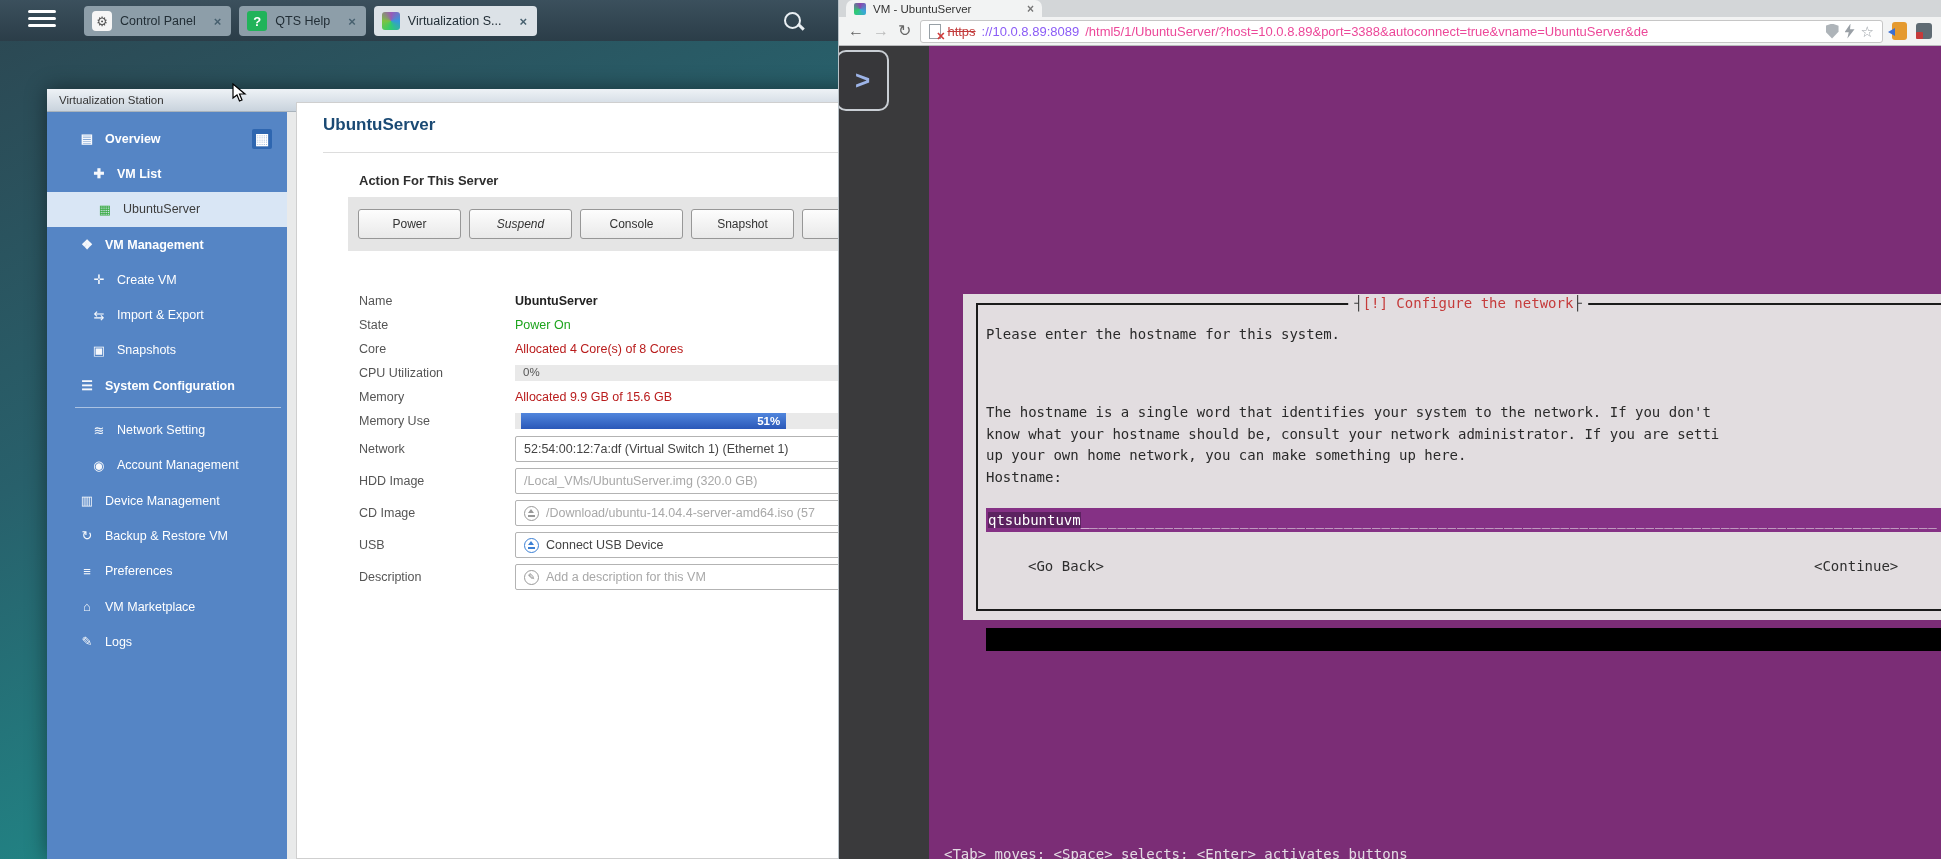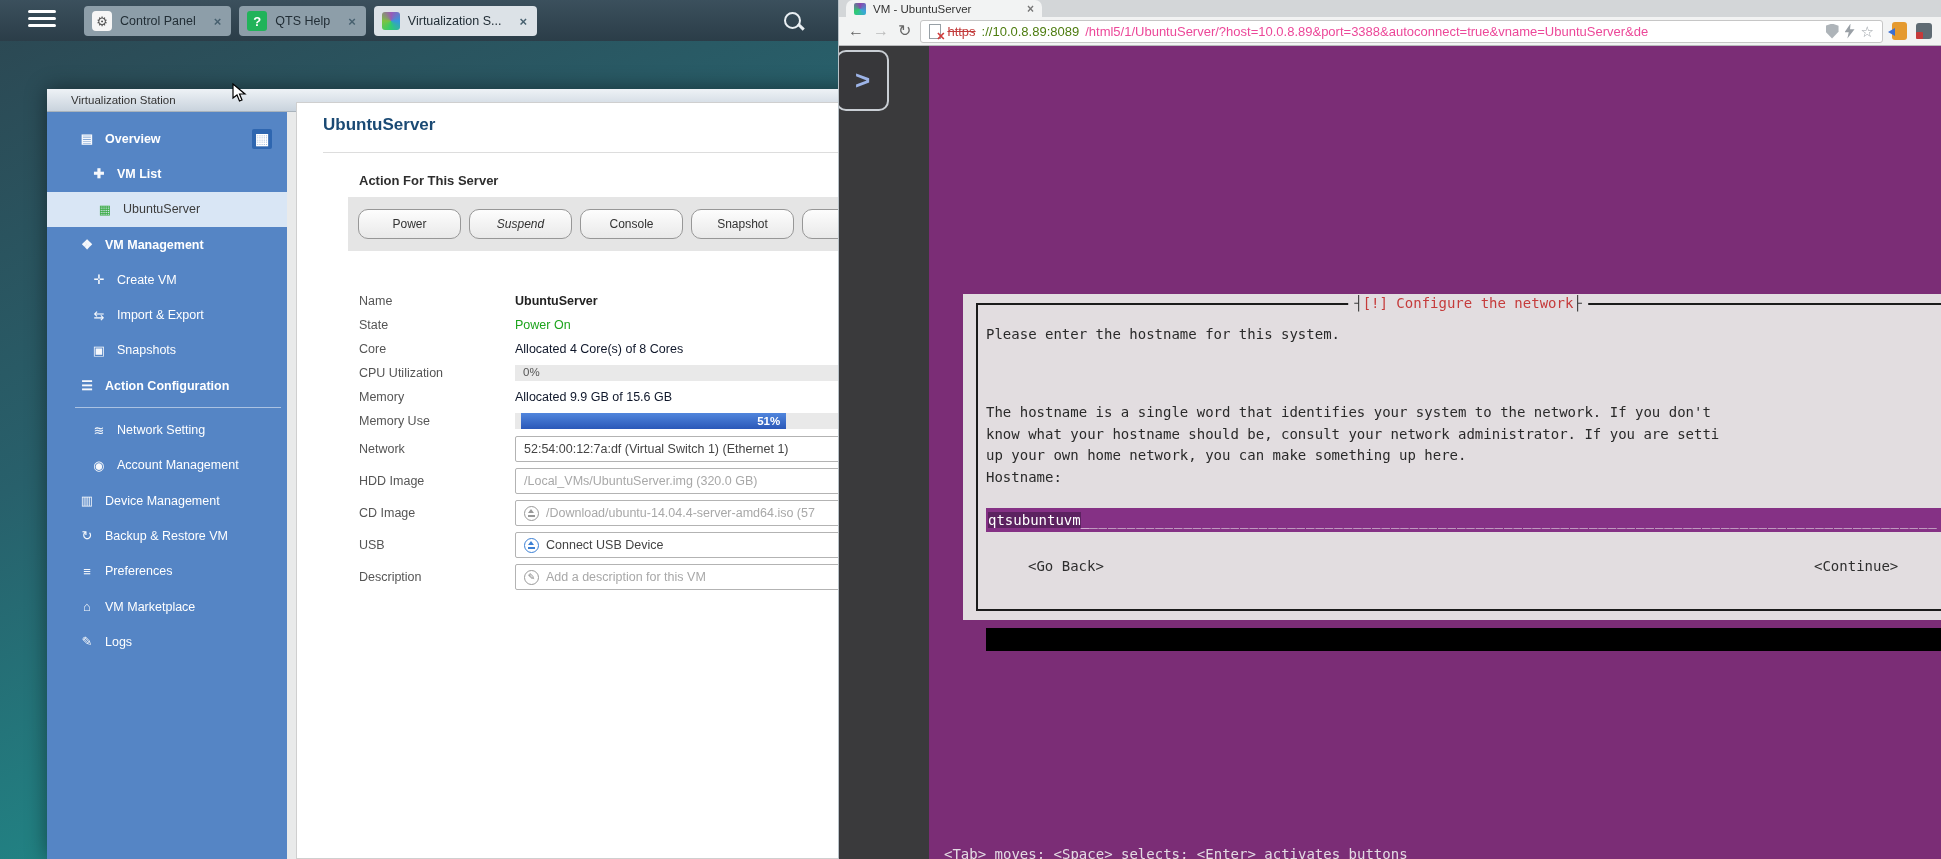--- a/index.html
+++ b/index.html
@@ -21,47 +21,47 @@
   .ibox.gear{background:#f6f6f6;color:#555;font-size:13px;}
   .ibox.help{background:#21b35a;color:#fff;font-weight:bold;font-size:13px;border-radius:3px;}
   .ibox.virt{background:conic-gradient(#9b59b6,#3498db,#2ecc71,#7cc340,#9b59b6);border-radius:3px;width:18px;height:18px;}
   .qts-search{position:absolute;left:784px;top:12px;width:13px;height:13px;border:2px solid #e9eff3;border-radius:50%;}
   .qts-search::after{content:"";position:absolute;left:11px;top:11px;width:2.5px;height:8px;background:#e9eff3;transform:rotate(-45deg);transform-origin:top left;}
 
   
   .vs-window{position:absolute;left:47px;top:89px;width:1053px;height:770px;background:#e9eaea;
     box-shadow:0 0 20px rgba(0,0,0,.45);}
   .vs-titlebar{height:22px;background:linear-gradient(#eef2f6,#c9d3dd);border-bottom:1px solid #a9b3bc;
-    color:#333;font-size:11.5px;line-height:22px;padding-left:24px;}
+    color:#333;font-size:11.5px;line-height:22px;padding-left:12px;}
   .vs-sidebar{position:absolute;left:0;top:23px;width:240px;bottom:0;background:#5585c5;padding-top:9px;box-sizing:border-box;}
   .vs-item{position:relative;height:35.3px;display:flex;align-items:center;color:#fff;font-size:12.5px;cursor:pointer;}
   .vs-item.lv1{padding-left:30px;}
   .vs-item.lv2{padding-left:42px;}
   .vs-item.lv3{padding-left:48px;}
   .vs-item.bold{font-weight:bold;}
   .vs-item .ic{width:20px;text-align:center;margin-right:8px;font-size:13px;opacity:.95;}
   .vs-item.selected{background:#d9e6f5;color:#3c3c3c;}
   .vs-item.selected .ic{color:#35a93c;opacity:1;}
   .vs-sep{height:1px;background:rgba(255,255,255,.5);margin:4px 0 4px 28px;width:206px;}
   .dash-ic{position:absolute;right:15px;top:50%;transform:translateY(-50%);width:20px;height:20px;
     background:#2e66b0;color:#fff;font-size:15px;line-height:20px;text-align:center;border-radius:2px;cursor:pointer;}
 
   .vs-card{position:absolute;left:249px;top:13px;right:0;bottom:0;background:#fff;border:1px solid #cfcfcf;border-right:none;}
   .vm-title{position:absolute;left:26px;top:12px;font-size:17px;font-weight:bold;color:#1b4a74;}
   .card-divider{position:absolute;left:26px;top:49px;right:0;height:1px;background:#ddd;}
   .section-title{position:absolute;left:62px;top:70px;font-size:13px;font-weight:bold;color:#2e2e2e;}
   .action-band{position:absolute;left:51px;top:94px;right:0;height:54px;background:#e5e5e5;}
   .a-btn{position:absolute;top:12px;width:103px;height:30px;background:linear-gradient(#fdfdfd,#e9e9e9);
-    border:1px solid #979797;border-radius:10px;font-size:12px;color:#333;font-family:"Liberation Sans",sans-serif;
+    border:1px solid #979797;border-radius:3px;font-size:12px;color:#333;font-family:"Liberation Sans",sans-serif;
     display:flex;align-items:center;justify-content:center;cursor:pointer;box-sizing:border-box;}
   .details{position:absolute;left:62px;top:186px;right:0;}
   .d-row{display:flex;align-items:center;height:24px;}
   .d-row.inp{height:32px;}
   .d-label{width:156px;color:#555;font-size:12.5px;flex:0 0 auto;}
-  .d-val{font-size:12.5px;color:#0f172a;}
+  .d-val{font-size:12.5px;color:#b91c1c;}
   .d-val.bold{font-weight:bold;color:#222;}
   .pbar{width:520px;height:16px;background:#e9e9e9;position:relative;overflow:hidden;}
   .pbar .zero{position:absolute;left:8px;top:1px;font-size:11.5px;color:#555;}
   .pfill{height:100%;background:linear-gradient(#5186dd,#2a58b8);display:flex;align-items:center;justify-content:flex-end;margin-left:6px;}
   .pfill span{color:#fff;font-size:11.5px;font-weight:bold;padding-right:6px;}
   .d-input{width:520px;height:26px;border:1px solid #b3b3b3;border-radius:2px;background:#fff;
     display:flex;align-items:center;padding:0 8px;gap:7px;font-size:12.5px;color:#444;box-sizing:border-box;}
   .d-input.muted{color:#a8a8a8;}
   .eject{width:15px;height:15px;border:1px solid #999;border-radius:50%;position:relative;flex:0 0 auto;box-sizing:border-box;}
   .eject::before{content:"";position:absolute;left:3px;top:2.5px;border-left:3.5px solid transparent;border-right:3.5px solid transparent;border-bottom:4px solid #999;}
@@ -81,21 +81,21 @@
   .b-tab .close{color:#777;font-size:12px;font-weight:bold;}
   .toolbar{position:absolute;left:0;top:17px;width:100%;height:29px;background:#f2f3f3;border-bottom:1px solid #b9babc;
     display:flex;align-items:center;padding:0 9px;gap:9px;box-sizing:border-box;}
   .nav{font-size:16px;color:#666;cursor:pointer;line-height:1;}
   .nav.fwd{color:#bbb;}
   .urlbar{height:23px;background:#fff;border:1px solid #c6c6c6;border-radius:3px;display:flex;align-items:center;
     padding:0 8px;gap:6px;font-size:13px;flex:1;min-width:0;box-sizing:border-box;cursor:text;}
   .page-ico{width:10px;height:13px;border:1px solid #98a0a6;background:#fff;position:relative;flex:0 0 auto;}
   .page-ico .px{position:absolute;right:-5px;bottom:-5px;color:#d03c3c;font-weight:bold;font-size:11px;}
   .scheme{color:#c23b3b;text-decoration:line-through;flex:0 0 auto;}
-  .u-host{color:#4d7c0f;flex:0 0 auto;}
+  .u-host{color:#8b5cf6;flex:0 0 auto;}
   .u-path{color:#ec4899;white-space:nowrap;overflow:hidden;flex:1;min-width:0;}
   .shield{width:13px;height:15px;background:#aeb4b9;clip-path:polygon(50% 0,100% 15%,100% 55%,50% 100%,0 55%,0 15%);flex:0 0 auto;cursor:pointer;}
   .bolt{width:10px;height:15px;background:#9aa0a6;clip-path:polygon(60% 0,0 58%,42% 58%,28% 100%,100% 38%,55% 38%);flex:0 0 auto;cursor:pointer;}
   .star{color:#9aa0a6;font-size:15px;line-height:1;flex:0 0 auto;cursor:pointer;}
   .ext1{width:15px;height:18px;background:#e59a2f;border-radius:3px;position:relative;flex:0 0 auto;cursor:pointer;}
   .ext1::after{content:"";position:absolute;left:-4px;top:6px;border-top:4px solid transparent;border-bottom:4px solid transparent;border-right:7px solid #3b6fd4;}
   .ext2{width:16px;height:16px;background:#5f6b73;border-radius:3px;position:relative;flex:0 0 auto;cursor:pointer;}
   .ext2::after{content:"";position:absolute;left:0;bottom:0;width:7px;height:7px;background:#c53a3a;border-radius:1px;}
 
   .b-content{position:absolute;left:0;top:46px;right:0;bottom:0;background:#3a3a3c;overflow:hidden;}
@@ -184,21 +184,21 @@
         <div class="vs-item lv2">
           <span class="ic">⇆</span>
           <span>Import &amp; Export</span>
         </div>
         <div class="vs-item lv2">
           <span class="ic">▣</span>
           <span>Snapshots</span>
         </div>
         <div class="vs-item lv1 bold">
           <span class="ic">☰</span>
-          <span>Action Configuration</span>
+          <span>System Configuration</span>
         </div>
         <div class="vs-sep"></div>
         <div class="vs-item lv2">
           <span class="ic">≋</span>
           <span>Network Setting</span>
         </div>
         <div class="vs-item lv2">
           <span class="ic">◉</span>
           <span>Account Management</span>
         </div>

